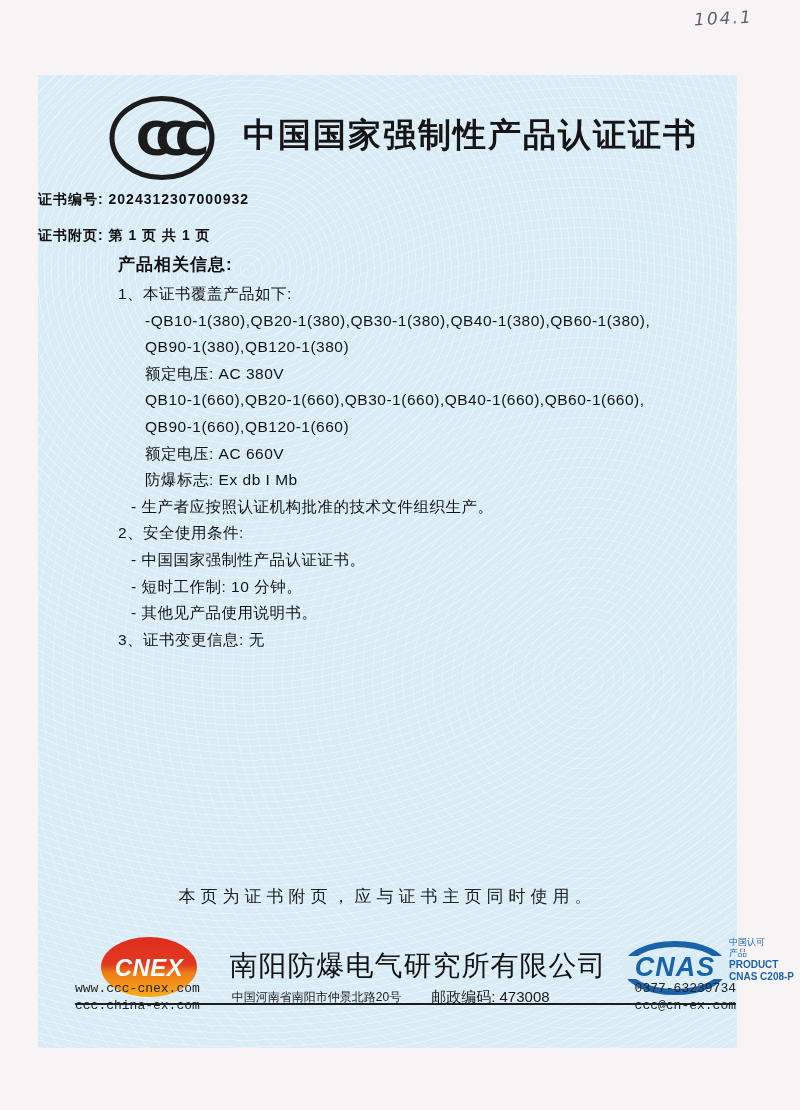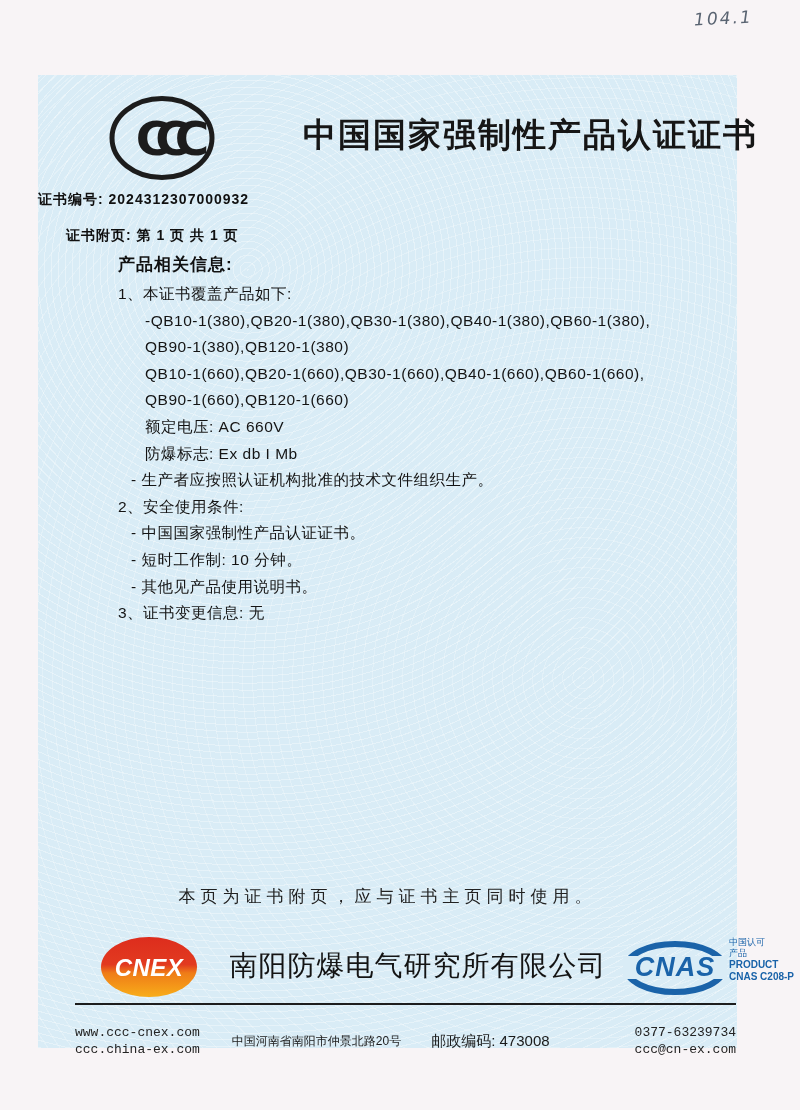--- a/index.html
+++ b/index.html
@@ -20,29 +20,29 @@
   .handwritten{
     position:absolute;left:694px;top:8px;
     font-family:"DejaVu Sans",sans-serif;font-style:italic;
     font-size:17px;color:#5a6472;transform:rotate(-3deg);
     letter-spacing:2px;
   }
   
   .ccc-logo{position:absolute;left:70px;top:20px;width:108px;height:86px;}
   .doc-title{
     position:absolute;left:145px;top:38px;width:575px;
-    text-align:right;font-size:33px;font-weight:600;letter-spacing:2px;
+    text-align:center;font-size:33px;font-weight:600;letter-spacing:2px;
     color:#161616;white-space:nowrap;
   }
   .cert-line{
     position:absolute;left:0;width:100%;text-align:left;
     font-size:14px;font-weight:700;letter-spacing:1px;color:#101010;
   }
   .cert-no{top:116px;}
-  .cert-page{top:152px;padding-left:28px;}
+  .cert-page{top:152px;}
   
   .info-heading{
     position:absolute;left:80px;top:178px;
     font-size:17px;font-weight:700;letter-spacing:1px;color:#101010;text-align:right;
   }
   .info-lines{
     position:absolute;left:80px;top:206px;right:36px;
     font-size:15.5px;line-height:26.6px;letter-spacing:.5px;color:#141414;
   }
   .ln{white-space:nowrap;}
@@ -63,21 +63,21 @@
   .cnas-group{position:absolute;left:545px;top:4px;width:160px;height:66px;}
   .cnas-mark{position:absolute;left:0;top:6px;width:104px;height:54px;}
   .cnas-caption{
     position:absolute;left:106px;top:2px;width:60px;
     color:#1a63a9;font-size:9px;line-height:11px;white-space:nowrap;
   }
   .cnas-caption .en{font-weight:700;font-size:10px;line-height:12px;}
   
   .divider{position:absolute;left:37px;top:928px;width:661px;height:2px;background:#1d1d1d;}
   .footer-row{
-    position:absolute;left:37px;top:948px;width:661px;height:36px;
+    position:absolute;left:37px;top:904px;width:661px;height:36px;
     display:flex;align-items:center;
   }
   .web-block,.contact-block{
     font-family:"Liberation Mono",monospace;font-size:13px;line-height:17px;
     color:#232323;white-space:nowrap;
   }
   .addr{font-size:12px;margin-left:32px;white-space:nowrap;color:#1a1a1a;}
   .postal{font-size:15px;margin-left:30px;white-space:nowrap;color:#1a1a1a;}
   .contact-block{margin-left:auto;}
 </style>
@@ -94,20 +94,21 @@
   </svg>
   <div class="doc-title">中国国家强制性产品认证证书</div>
   <div class="cert-line cert-no">证书编号: 2024312307000932</div>
   <div class="cert-line cert-page">证书附页: 第 1 页 共 1 页</div>
 
   <div class="info-heading">产品相关信息:</div>
   <div class="info-lines">
     <div class="ln">1、本证书覆盖产品如下:</div>
     <div class="ln in2">-QB10-1(380),QB20-1(380),QB30-1(380),QB40-1(380),QB60-1(380),</div>
     <div class="ln in2">QB90-1(380),QB120-1(380)</div>
+    <div class="ln in2">额定电压: AC 380V</div>
     <div class="ln in2">QB10-1(660),QB20-1(660),QB30-1(660),QB40-1(660),QB60-1(660),</div>
     <div class="ln in2">QB90-1(660),QB120-1(660)</div>
     <div class="ln in2">额定电压: AC 660V</div>
     <div class="ln in2">防爆标志: Ex db I Mb</div>
     <div class="ln in1">- 生产者应按照认证机构批准的技术文件组织生产。</div>
     <div class="ln">2、安全使用条件:</div>
     <div class="ln in1">- 中国国家强制性产品认证证书。</div>
     <div class="ln in1">- 短时工作制: 10 分钟。</div>
     <div class="ln in1">- 其他见产品使用说明书。</div>
     <div class="ln">3、证书变更信息: 无</div>

